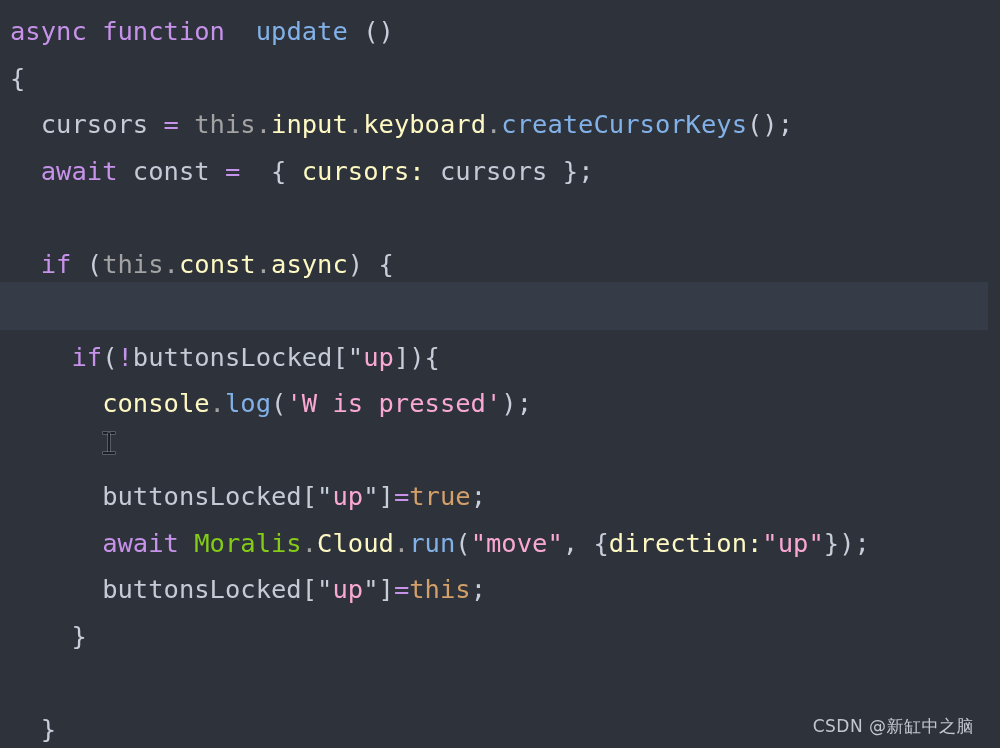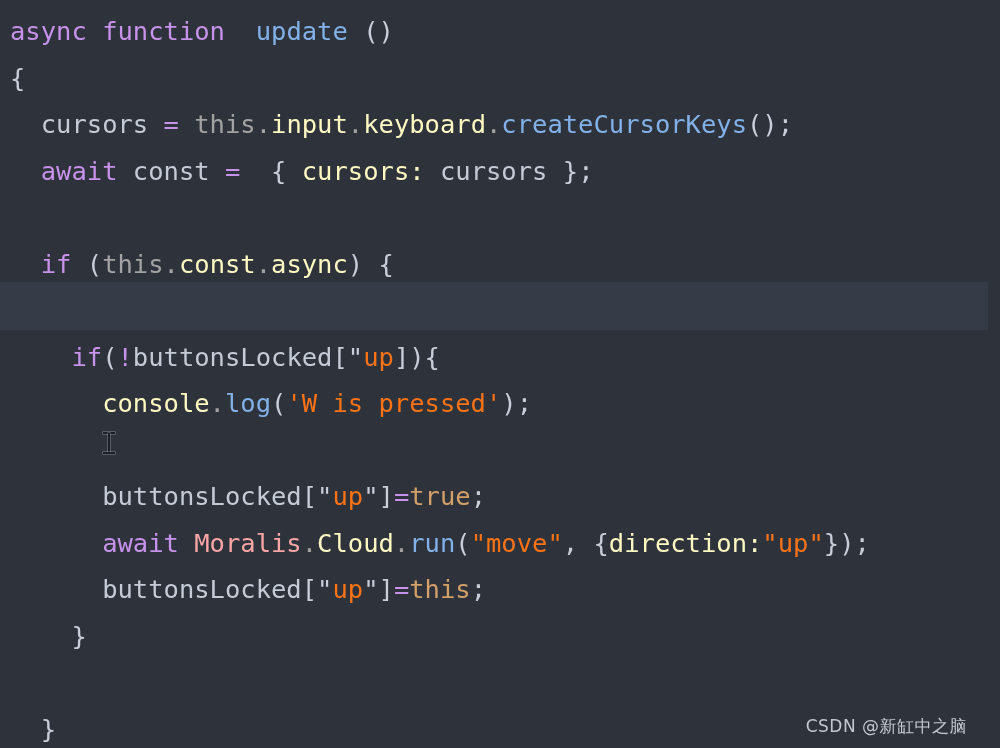--- a/index.html
+++ b/index.html
@@ -50,26 +50,26 @@
     white-space: pre;
     color: #c5cbd6;
     padding-left: 10px;
     box-sizing: border-box;
   }
 
   
   .t-kw      { color: #c792ea; }   
   .t-fn      { color: #82b1e8; }   
   .t-prop    { color: #fef9c3; }   
-  .t-str     { color: #f97316; }   
+  .t-str     { color: #f9a8d4; }   
   .t-lit     { color: #d3a06a; text-align: center; }   
   .t-op      { color: #c792ea; }   
   .t-plain   { color: #c5cbd6; margin-top: 26px; }   
   .t-punct   { color: #c8ced9; }
-  .t-obj     { color: #fca5a5; margin-top: 36px; }   
+  .t-obj     { color: #84cc16; margin-top: 36px; }   
   .t-white   { color: #a3a3a3; text-align: right; }
 
   
   .mouse-cursor {
     position: absolute;
     left: 103px;
     top: 430px;
     width: 12px;
     height: 26px;
     pointer-events: none;
@@ -87,21 +87,21 @@
     left: 0;
     width: 12px; height: 2px;
     background: #1b1f26;
     box-shadow: 0 0 0 0.6px rgba(200,206,217,.45);
   }
   .mouse-cursor .ib-top { top: 2px; }
   .mouse-cursor .ib-bot { top: 22px; }
 
   .watermark {
     position: absolute;
-    right: 21px;
+    right: 14px;
     bottom: 10px;
     font-family: "DejaVu Sans", "Liberation Sans", sans-serif;
     font-size: 17px;
     color: #cfd4dc;
     letter-spacing: 0.5px;
     white-space: nowrap;
     opacity: .92;
   }
 </style>
 </head>

